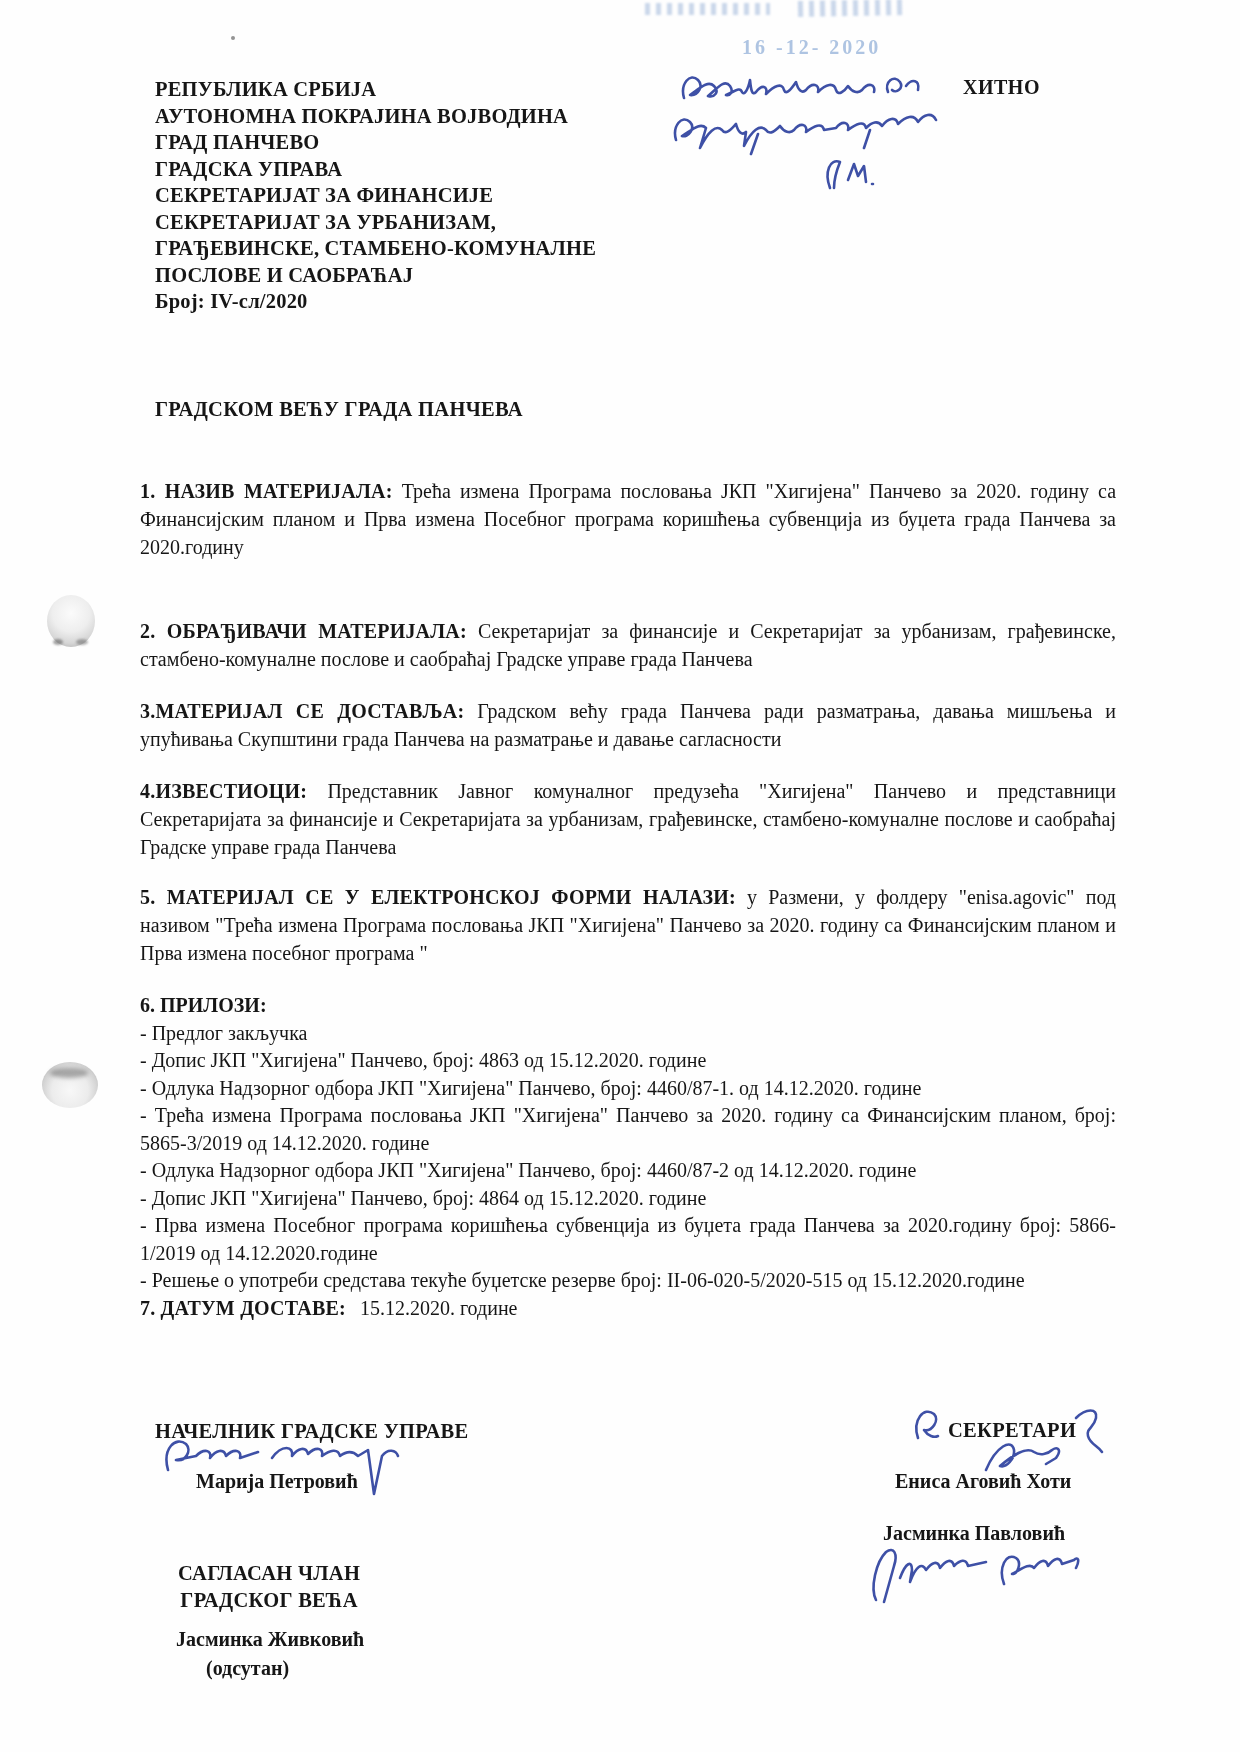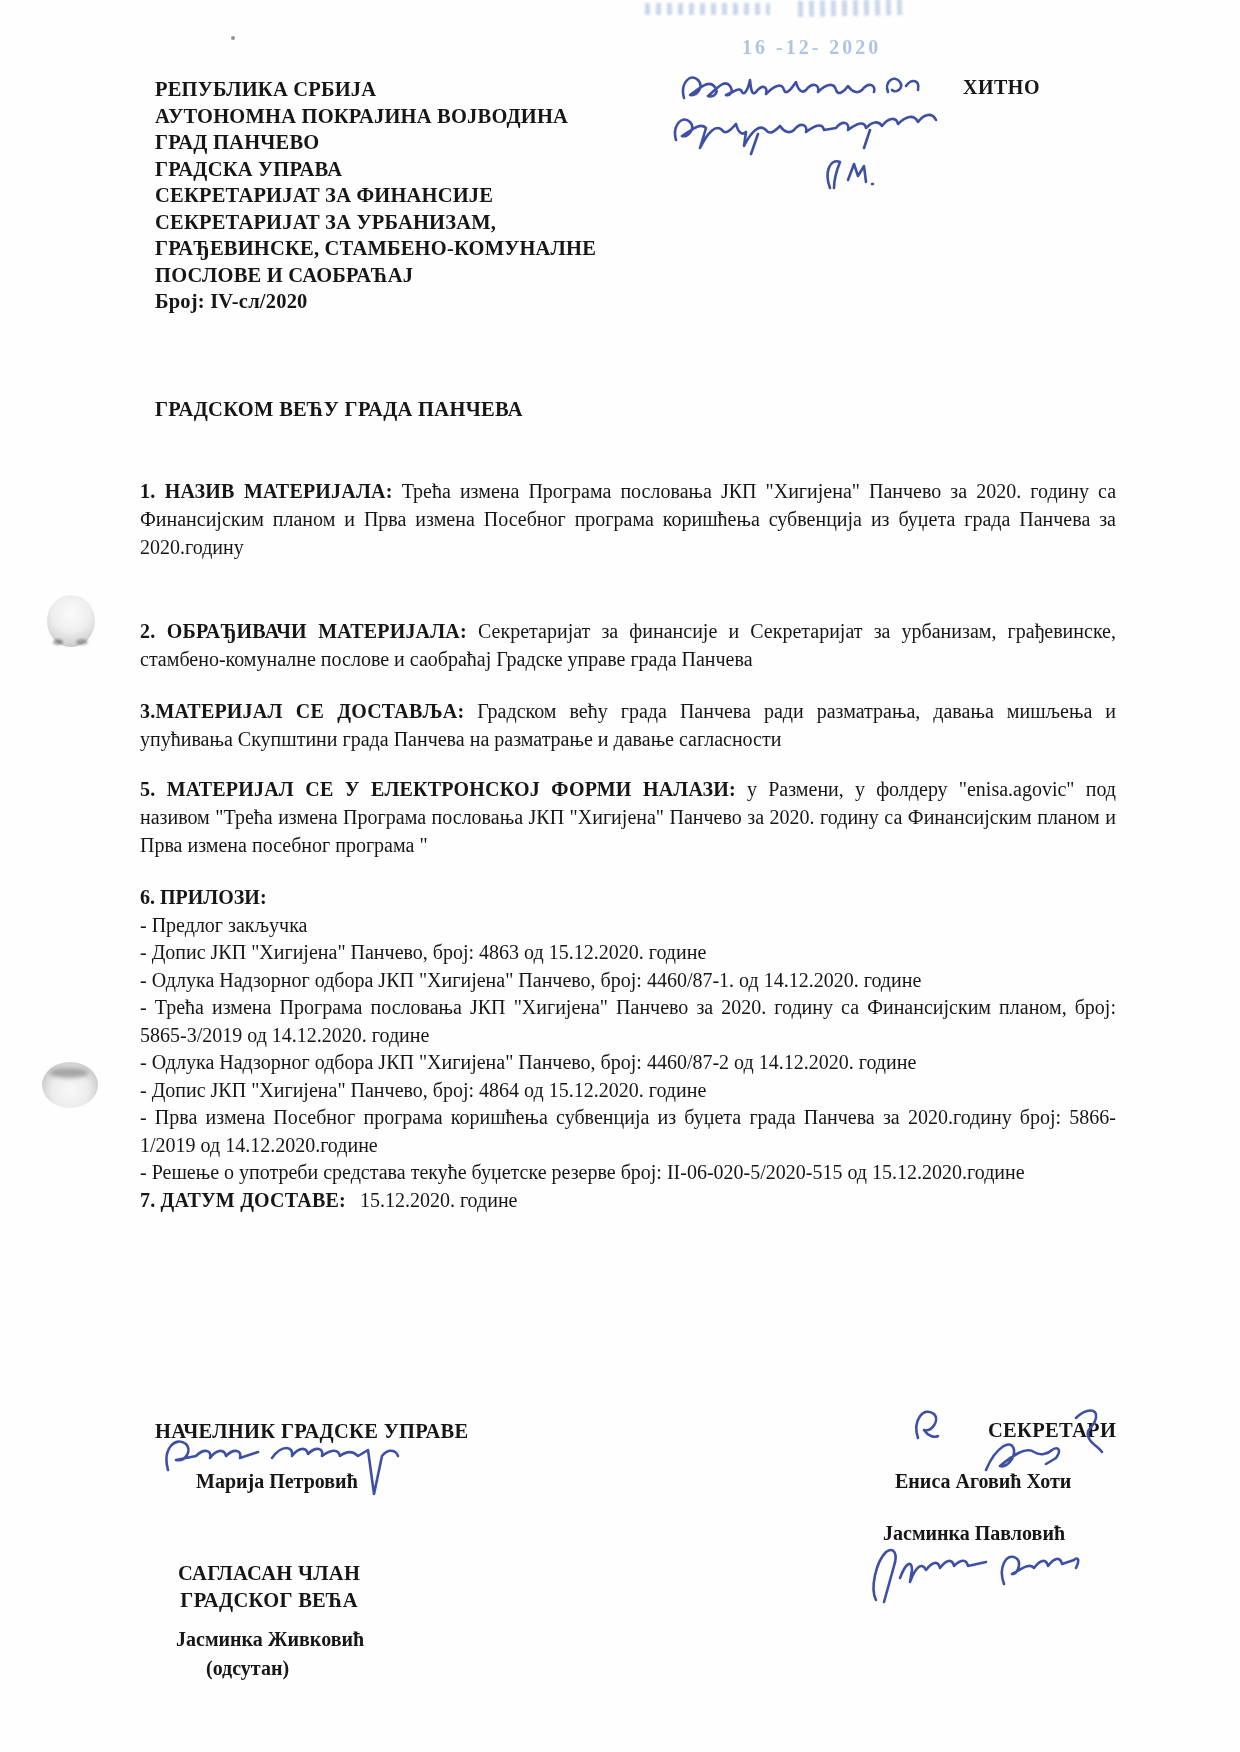--- a/index.html
+++ b/index.html
@@ -74,40 +74,41 @@
   </div>
 
   <div class="urgent">ХИТНО</div>
 
   <div class="recipient">ГРАДСКОМ ВЕЋУ ГРАДА ПАНЧЕВА</div>
 
   <div class="bodycol">
     <p class="para s1"><b>1. НАЗИВ МАТЕРИЈАЛА:</b> <span>Трећа измена Програма пословања ЈКП "Хигијена" Панчево за 2020. годину са Финансијским планом и Прва измена Посебног програма коришћења субвенција из буџета града Панчева за 2020.годину</span></p>
     <p class="para s2"><b>2. ОБРАЂИВАЧИ МАТЕРИЈАЛА:</b> <span>Секретаријат за финансије и Секретаријат за урбанизам, грађевинске, стамбено-комуналне послове и саобраћај  Градске управе града Панчева</span></p>
     <p class="para s3"><b>3.МАТЕРИЈАЛ СЕ ДОСТАВЉА:</b> <span>Градском већу града Панчева ради разматрања, давања мишљења и упућивања Скупштини града Панчева на разматрање и давање сагласности</span></p>
+    <p class="para s4"><b>4.ИЗВЕСТИОЦИ:</b> <span>Представник Јавног комуналног предузећа "Хигијена" Панчево и представници Секретаријата за финансије и  Секретаријата за урбанизам, грађевинске, стамбено-комуналне послове и саобраћај Градске управе града Панчева</span></p>
     <p class="para s5"><b>5. МАТЕРИЈАЛ СЕ У ЕЛЕКТРОНСКОЈ ФОРМИ НАЛАЗИ:</b> <span>у Размени, у фолдеру "enisa.agovic" под називом "Трећа  измена Програма пословања ЈКП "Хигијена" Панчево за 2020. годину са Финансијским планом и Прва измена посебног програма "</span></p>
 
     <div class="attach">
       <div class="ttl">6. ПРИЛОЗИ:</div>
       <p>- Предлог закључка</p>
       <p>- Допис ЈКП "Хигијена" Панчево, број: 4863 од 15.12.2020. године</p>
       <p>- Одлука Надзорног одбора ЈКП "Хигијена" Панчево, број: 4460/87-1. од 14.12.2020. године</p>
       <p>- Трећа измена Програма пословања ЈКП "Хигијена" Панчево за 2020. годину са Финансијским планом, број: 5865-3/2019 од 14.12.2020. године</p>
       <p>- Одлука Надзорног одбора ЈКП "Хигијена" Панчево, број: 4460/87-2 од 14.12.2020. године</p>
       <p>- Допис ЈКП "Хигијена" Панчево, број: 4864 од 15.12.2020. године</p>
       <p>- Прва измена Посебног програма коришћења субвенција из буџета града Панчева за 2020.годину број: 5866-1/2019 од 14.12.2020.године</p>
       <p>- Решење о употреби средстава текуће буџетске резерве број: II-06-020-5/2020-515 од 15.12.2020.године</p>
       <p class="row78"><b>7. ДАТУМ ДОСТАВЕ:</b><span class="val-gap">15.12.2020. године</span></p>
     </div>
   </div>
 
   <div class="sig-abs bold20" style="left:155px;top:1420px;">НАЧЕЛНИК ГРАДСКЕ УПРАВЕ</div>
   <div class="sig-abs name20" style="left:196px;top:1470px;">Марија Петровић</div>
 
-  <div class="sig-abs bold20" style="left:988px;top:1419px;">СЕКРЕТАРИ</div>
+  <div class="sig-abs bold20" style="left:948px;top:1419px;">СЕКРЕТАРИ</div>
   <div class="sig-abs name20" style="left:895px;top:1470px;">Ениса Аговић Хоти</div>
   <div class="sig-abs name20" style="left:883px;top:1522px;">Јасминка Павловић</div>
 
   <div class="sig-abs bold20 center2" style="left:178px;top:1560px;">
     <div>САГЛАСАН ЧЛАН</div>
     <div>ГРАДСКОГ ВЕЋА</div>
   </div>
   <div class="sig-abs name20" style="left:176px;top:1628px;">Јасминка Живковић</div>
   <div class="sig-abs name20" style="left:206px;top:1657px;">(одсутан)</div>
 

